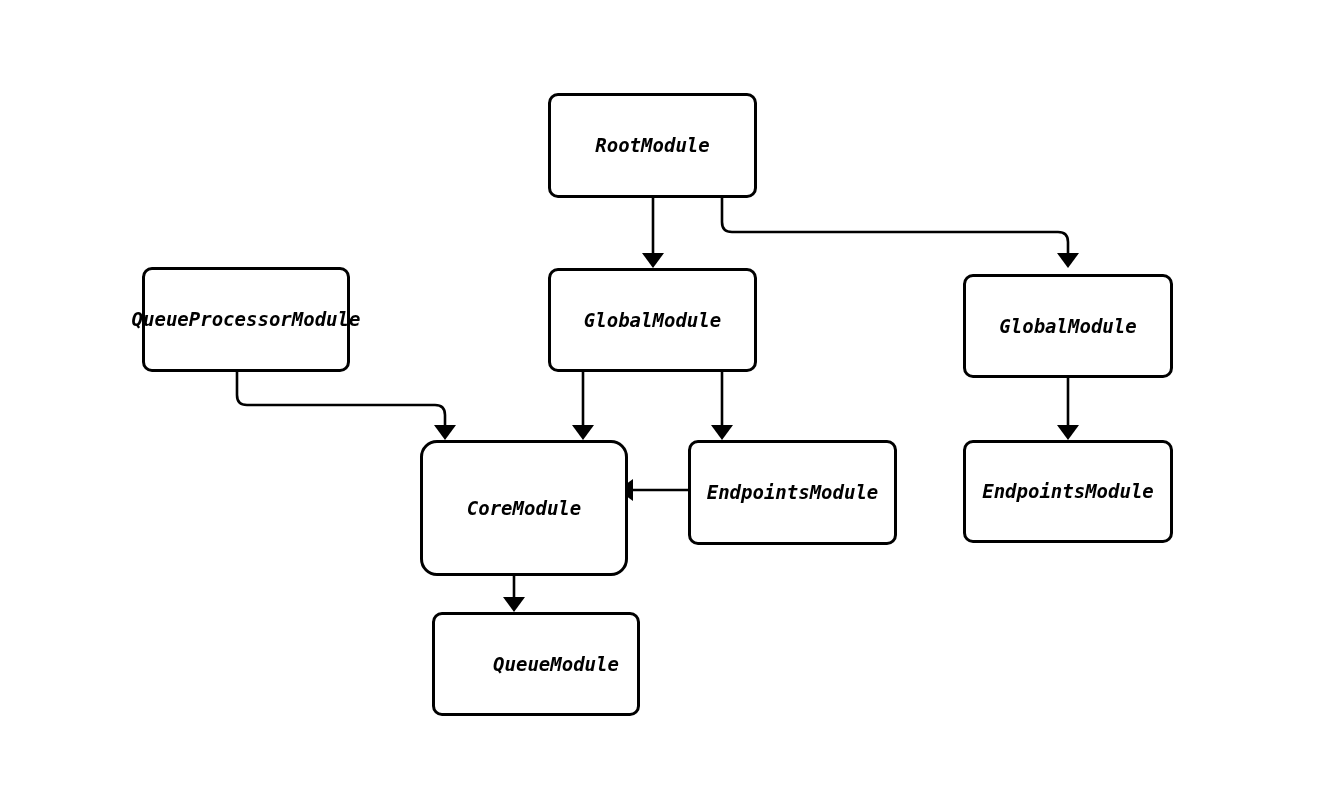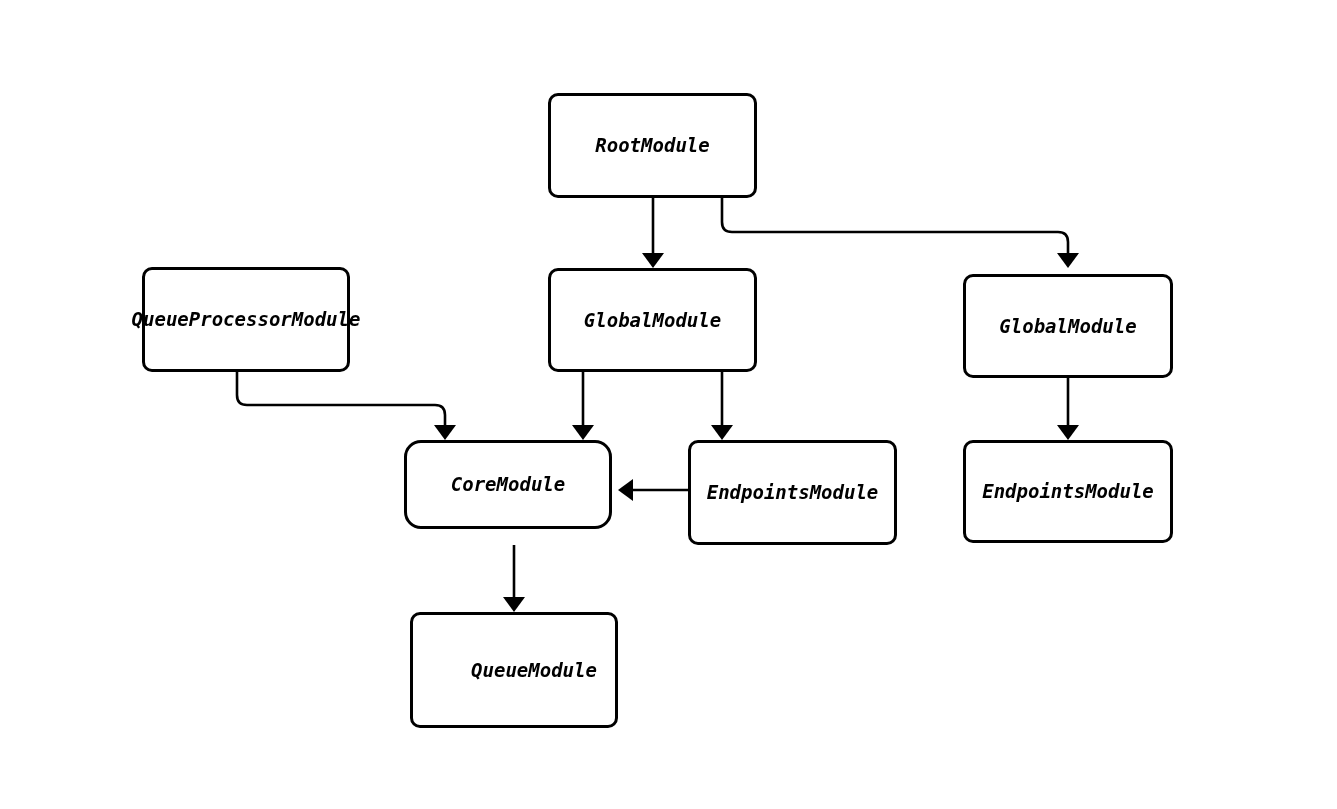--- a/index.html
+++ b/index.html
@@ -115,33 +115,33 @@
   <div class="node" style="left:963px; top:274px; width:210px; height:104px;">
     <span>Global</span>
     <span>Module</span>
   </div>
 
   <div class="node" style="left:134px; top:267px; width:208px; height:105px;margin-left:8px;">
     <span>QueueProcessor</span>
     <span>Module</span>
   </div>
 
-  <div class="node" style="left:404px; top:440px; width:208px; height:89px;border-radius:17px;">
+  <div class="node" style="left:420px; top:440px; width:208px; height:136px;border-radius:17px;">
     <span>Core</span>
     <span>Module</span>
   </div>
 
   <div class="node" style="left:688px; top:440px; width:209px; height:105px;">
     <span>Endpoints</span>
     <span>Module</span>
   </div>
 
   <div class="node" style="left:963px; top:440px; width:210px; height:103px;">
     <span>Endpoints</span>
     <span>Module</span>
   </div>
 
-  <div class="node" style="left:410px; top:612px; width:208px; height:116px;padding-left:40px;">
+  <div class="node" style="left:432px; top:612px; width:208px; height:104px;padding-left:40px;">
     <span>Queue</span>
     <span>Module</span>
   </div>
 
 </div>
 
 </body></html>

